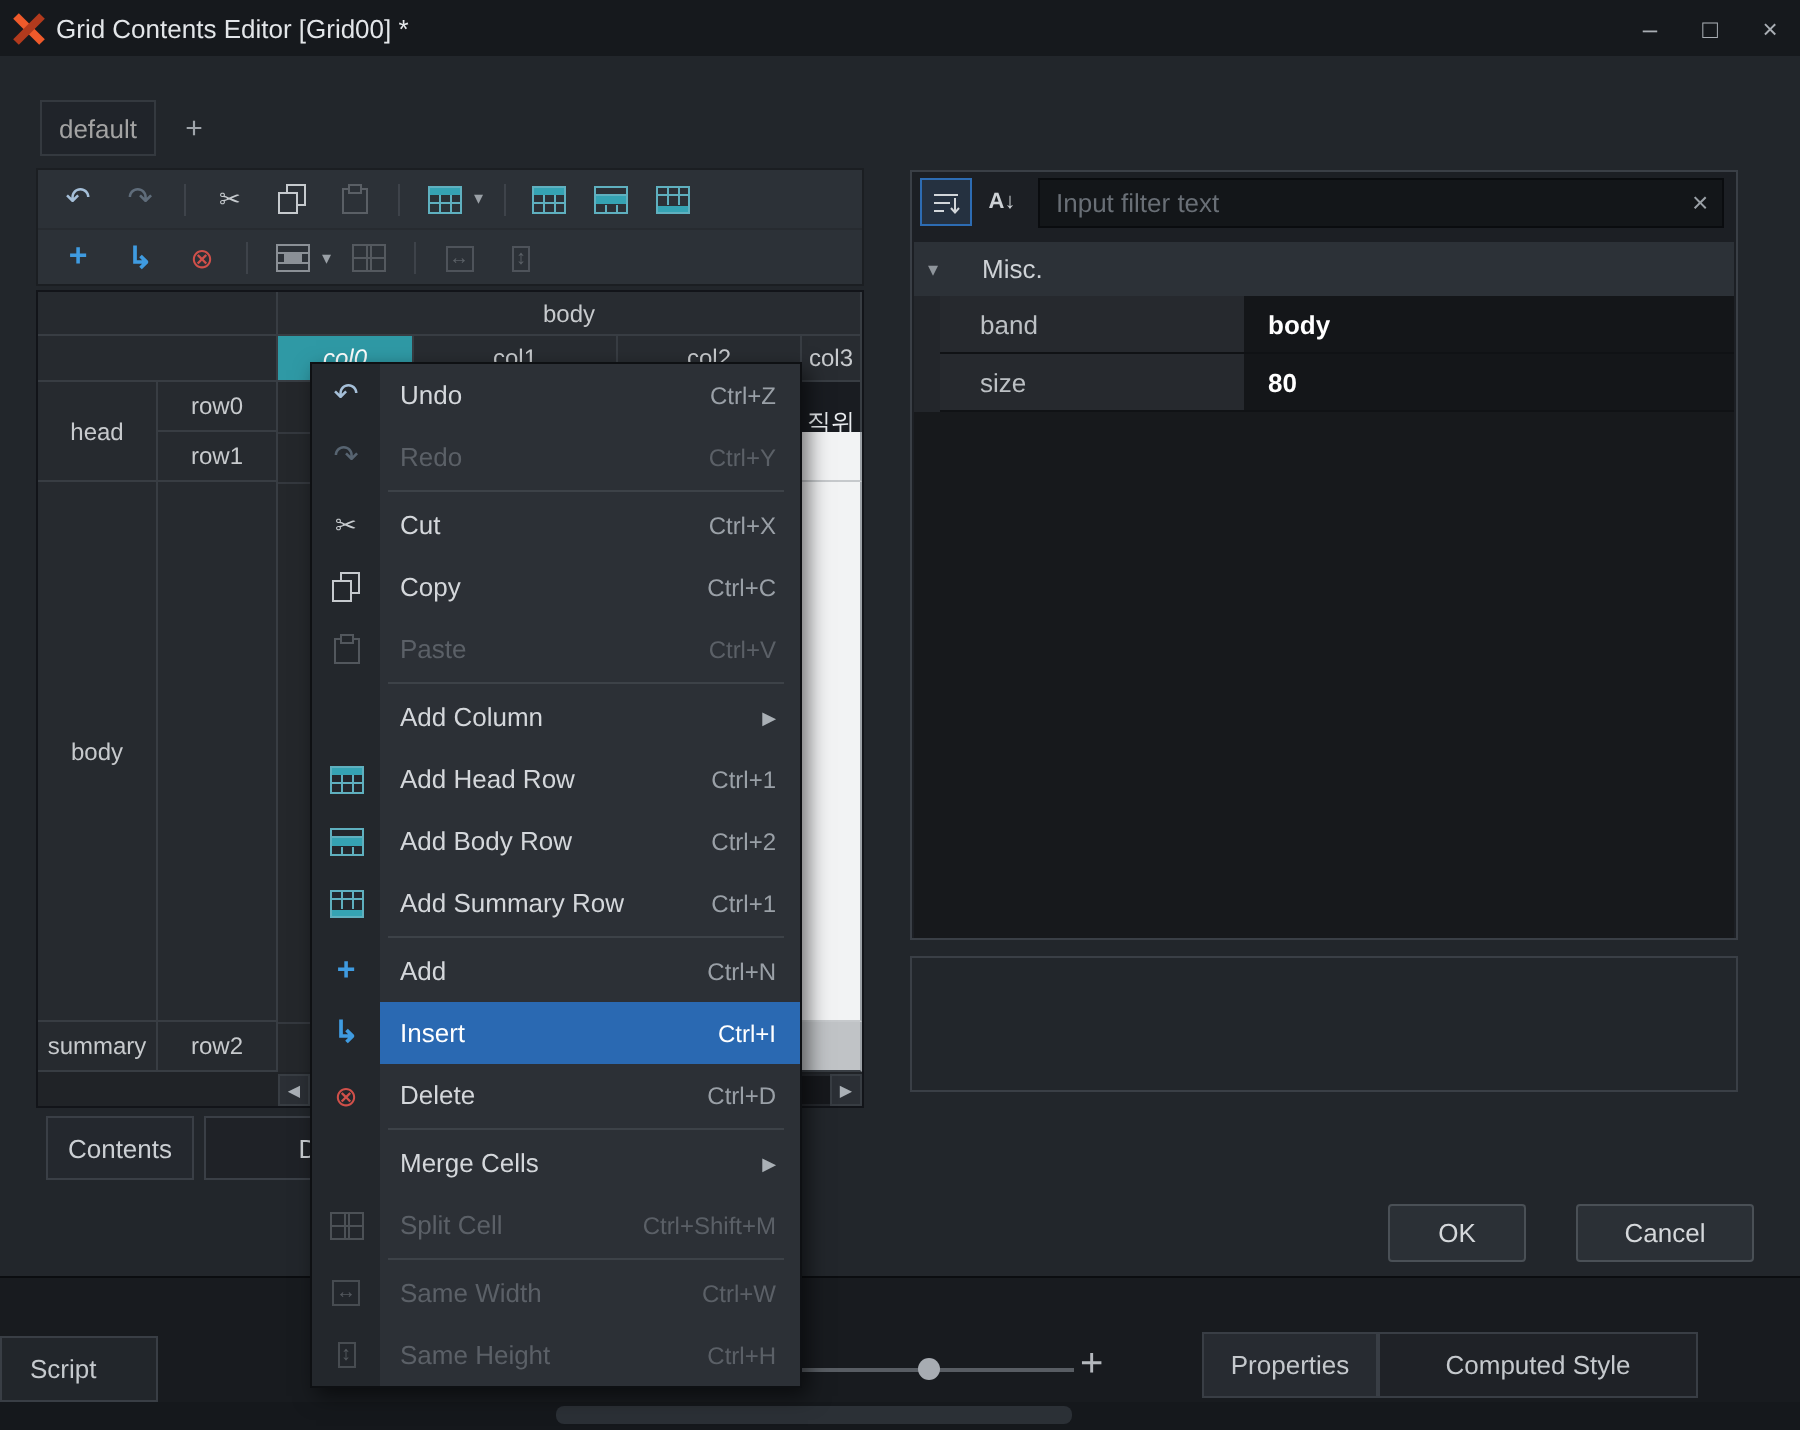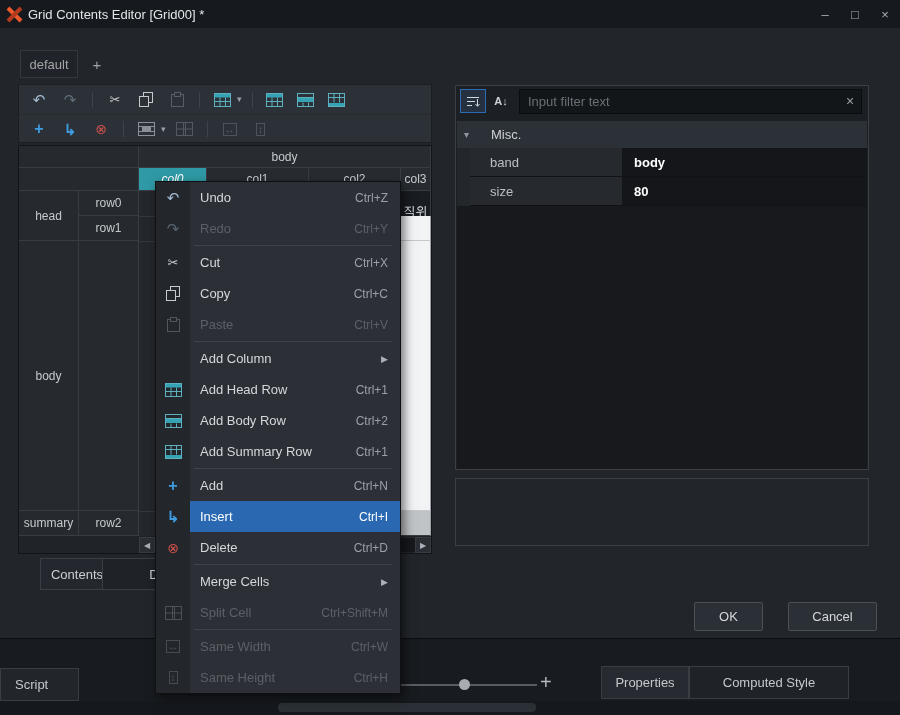--- a/index.html
+++ b/index.html
@@ -237,21 +237,21 @@
 
     <div class="strack" style="left:120px;top:391px;width:292px;height:16px;"></div>
     <div class="sbtn" style="left:120px;top:391px;width:16px;height:16px;">
         <span>◀</span>
       </div>
     <div class="sbtn" style="left:396px;top:391px;width:16px;height:16px;">
         <span>▶</span>
       </div>
   </div>
 
-  <div class="abs etab" style="left:40px;top:558px;width:74px;height:32px;">Contents</div>
+  <div class="abs etab" style="left:23px;top:558px;width:74px;height:32px;">Contents</div>
   <div class="abs etab" style="left:102px;top:558px;width:104px;height:32px;background:#1f2227;">D</div>
 
   <div class="abs rpanel" style="left:455px;top:85px;width:414px;height:385px;">
     <div class="fbtn on" style="left:4px;top:3px;">
       <svg width="15" height="13" viewBox="0 0 15 13">
           <line x1="1" y1="2.5" x2="13" y2="2.5" stroke="#d2d6da"></line>
           <line x1="1" y1="6.5" x2="9" y2="6.5" stroke="#d2d6da"></line>
           <line x1="1" y1="10.5" x2="6" y2="10.5" stroke="#d2d6da"></line>
           <path d="M11.5 4 V11 M9.5 9 L11.5 11.3 L13.5 9" fill="none" stroke="#d2d6da"></path>
         </svg>

